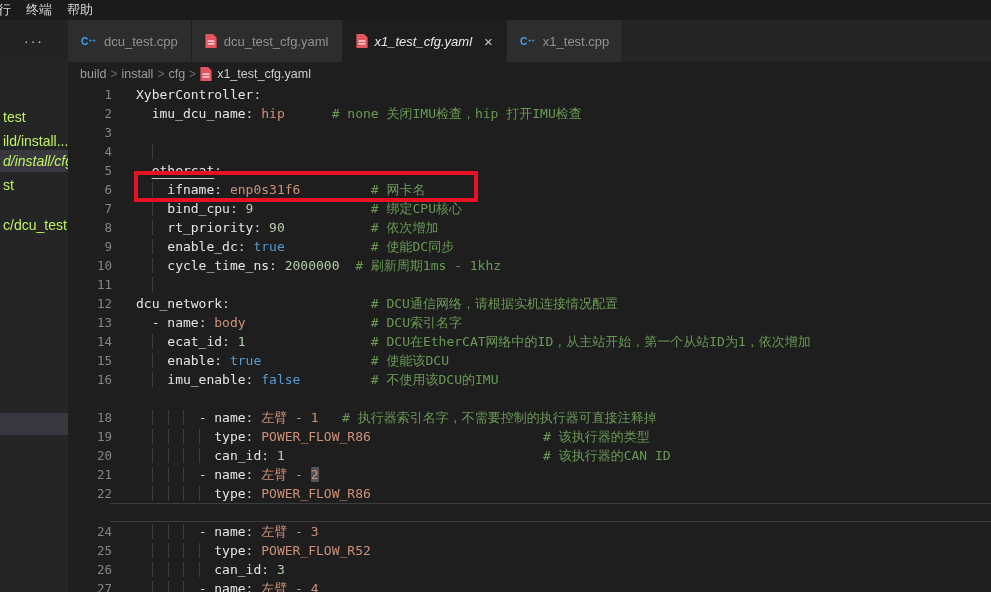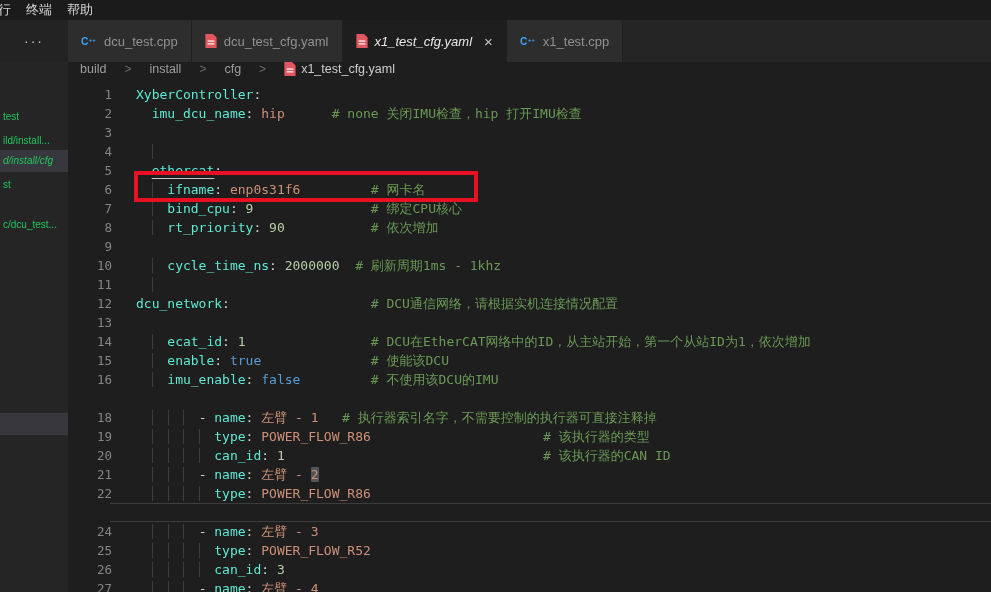--- a/index.html
+++ b/index.html
@@ -21,41 +21,41 @@
   .tabs{position:absolute;left:68px;top:0;height:42px;display:flex;}
   .tab{display:flex;align-items:center;gap:7px;padding:0 13px;background:#2d2d2d;
        border-right:1px solid #1f1f1f;font-size:13px;color:#919191;cursor:pointer;}
   .tab.active{background:#1e1e1e;color:#e9e9e9;}
   .tab .lbl.it{font-style:italic;}
   .tab .close{font-size:15px;color:#c5c5c5;margin-left:5px;line-height:1;}
   .ficon{display:inline-flex;align-items:center;}
 
   
   .breadcrumb{position:absolute;left:68px;top:62px;right:0;height:23px;background:#1e1e1e;
-              display:flex;align-items:flex-start;gap:18px;padding-left:12px;
+              display:flex;align-items:center;gap:4px;padding-left:12px;
               font-size:12.5px;color:#9d9d9d;}
   .breadcrumb .sep{color:#6c6c6c;font-size:12px;}
   .breadcrumb .file{color:#cccccc;display:flex;align-items:center;gap:5px;}
 
   
   .sidebar{position:absolute;left:0;top:62px;width:68px;bottom:0;background:#252526;}
   .srow{position:absolute;left:0;right:0;height:22px;line-height:22px;padding-left:3px;
-        font-size:10px;color:#22c55e;white-space:nowrap;overflow:hidden;cursor:pointer;}
+        font-size:14px;color:#bef264;white-space:nowrap;overflow:hidden;cursor:pointer;}
   .srow.sel{background:#37373d;}
   .srow.it{font-style:italic;}
 
   
   .editor{position:absolute;left:68px;top:85px;right:0;bottom:0;}
   .cl{position:absolute;left:0;right:0;height:19px;line-height:19px;white-space:pre;
       font-family:"DejaVu Sans Mono",monospace;font-size:13px;font-variant-ligatures:none;}
   .ln{position:absolute;left:0;top:0;width:44px;text-align:right;color:#858585;
       font-size:12.5px;line-height:19px;}
   .ln.on{color:#c6c6c6;}
   .code{position:absolute;left:68px;top:0;}
-  .k{color:#5eead4;text-align:right;} .v{color:#ce9178;} .n{color:#b5cea8;} .b{color:#569cd6;}
+  .k{color:#e5e5e5;text-align:right;} .v{color:#ce9178;} .n{color:#b5cea8;} .b{color:#569cd6;}
   .c{color:#6a9955;} .p{color:#d4d4d4;}
   .u{text-decoration:underline;text-underline-offset:3px;text-decoration-color:#c8c8c8;}
   .o{background:#515458;border-radius:1px;}
   .guides{background-image:repeating-linear-gradient(90deg,#3d3d3d 0,#3d3d3d 1px,transparent 1px,transparent 2ch);}
   .activeline{position:absolute;left:42px;right:0;height:19px;box-sizing:border-box;
               border-top:1px solid #3c3c3c;border-bottom:1px solid #3c3c3c;}
   .cursor{display:inline-block;width:2px;height:15px;background:#c2c4c8;vertical-align:-3px;}
   .redbox{position:absolute;left:134px;top:171px;width:344px;height:31px;box-sizing:border-box;
           border:4px solid #e81123;z-index:6;pointer-events:none;}
 </style>
@@ -147,25 +147,25 @@
   <div class="editor">
       <div class="activeline" style="top: 418px;"></div>
       <div class="cl" style="top: 0px;"><span class="ln">1</span><span class="code"><span class="k">XyberController</span><span class="p">:</span></span></div>
       <div class="cl" style="top: 19px;"><span class="ln">2</span><span class="code"><span class="p">  </span><span class="k">imu_dcu_name</span><span class="p">: </span><span class="v">hip</span><span class="p">      </span><span class="c"># none 关闭IMU检查，hip 打开IMU检查</span></span></div>
       <div class="cl" style="top: 38px;"><span class="ln">3</span></div>
       <div class="cl" style="top: 57px;"><span class="ln">4</span><span class="code"><span class="p">  <span class="guides">  </span></span></span></div>
       <div class="cl" style="top: 76px;"><span class="ln">5</span><span class="code"><span class="p">  </span><span class="k u">ethercat</span><span class="p">:</span></span></div>
       <div class="cl" style="top: 95px;"><span class="ln">6</span><span class="code"><span class="p">  <span class="guides">  </span></span><span class="k">ifname</span><span class="p">: </span><span class="v">enp0s31f6</span><span class="p">         </span><span class="c"># 网卡名</span></span></div>
       <div class="cl" style="top: 114px;"><span class="ln">7</span><span class="code"><span class="p">  <span class="guides">  </span></span><span class="k">bind_cpu</span><span class="p">: </span><span class="n">9</span><span class="p">               </span><span class="c"># 绑定CPU核心</span></span></div>
       <div class="cl" style="top: 133px;"><span class="ln">8</span><span class="code"><span class="p">  <span class="guides">  </span></span><span class="k">rt_priority</span><span class="p">: </span><span class="n">90</span><span class="p">           </span><span class="c"># 依次增加</span></span></div>
-      <div class="cl" style="top: 152px;"><span class="ln">9</span></div>
+      <div class="cl" style="top: 152px;"><span class="ln">9</span><span class="code"><span class="p">  <span class="guides">  </span></span><span class="k">enable_dc</span><span class="p">: </span><span class="b">true</span><span class="p">           </span><span class="c"># 使能DC同步</span></span></div>
       <div class="cl" style="top: 171px;"><span class="ln">10</span><span class="code"><span class="p">  <span class="guides">  </span></span><span class="k">cycle_time_ns</span><span class="p">: </span><span class="n">2000000</span><span class="p">  </span><span class="c"># 刷新周期1ms - 1khz</span></span></div>
       <div class="cl" style="top: 190px;"><span class="ln">11</span><span class="code"><span class="p">  <span class="guides">  </span></span></span></div>
       <div class="cl" style="top: 209px;"><span class="ln">12</span><span class="code"><span class="k">dcu_network</span><span class="p">:</span><span class="p">                  </span><span class="c"># DCU通信网络，请根据实机连接情况配置</span></span></div>
-      <div class="cl" style="top: 228px;"><span class="ln">13</span></div>
+      <div class="cl" style="top: 228px;"><span class="ln">13</span><span class="code"><span class="p">  </span><span class="p">- </span><span class="k">name</span><span class="p">: </span><span class="v">body</span><span class="p">                </span><span class="c"># DCU索引名字</span></span></div>
       <div class="cl" style="top: 247px;"><span class="ln">14</span><span class="code"><span class="p">  <span class="guides">  </span></span><span class="k">ecat_id</span><span class="p">: </span><span class="n">1</span><span class="p">                </span><span class="c"># DCU在EtherCAT网络中的ID，从主站开始，第一个从站ID为1，依次增加</span></span></div>
       <div class="cl" style="top: 266px;"><span class="ln">15</span><span class="code"><span class="p">  <span class="guides">  </span></span><span class="k">enable</span><span class="p">: </span><span class="b">true</span><span class="p">              </span><span class="c"># 使能该DCU</span></span></div>
       <div class="cl" style="top: 285px;"><span class="ln">16</span><span class="code"><span class="p">  <span class="guides">  </span></span><span class="k">imu_enable</span><span class="p">: </span><span class="b">false</span><span class="p">         </span><span class="c"># 不使用该DCU的IMU</span></span></div>
       <div class="cl" style="top: 323px;"><span class="ln">18</span><span class="code"><span class="p">  <span class="guides">      </span></span><span class="p">- </span><span class="k">name</span><span class="p">: </span><span class="v">左臂 - 1</span><span class="p">   </span><span class="c"># 执行器索引名字，不需要控制的执行器可直接注释掉</span></span></div>
       <div class="cl" style="top: 342px;"><span class="ln">19</span><span class="code"><span class="p">  <span class="guides">        </span></span><span class="k">type</span><span class="p">: </span><span class="v">POWER_FLOW_R86</span><span class="p">                      </span><span class="c"># 该执行器的类型</span></span></div>
       <div class="cl" style="top: 361px;"><span class="ln">20</span><span class="code"><span class="p">  <span class="guides">        </span></span><span class="k">can_id</span><span class="p">: </span><span class="n">1</span><span class="p">                                 </span><span class="c"># 该执行器的CAN ID</span></span></div>
       <div class="cl" style="top: 380px;"><span class="ln">21</span><span class="code"><span class="p">  <span class="guides">      </span></span><span class="p">- </span><span class="k">name</span><span class="p">: </span><span class="v">左臂 - </span><span class="v o">2</span></span></div>
       <div class="cl" style="top: 399px;"><span class="ln">22</span><span class="code"><span class="p">  <span class="guides">        </span></span><span class="k">type</span><span class="p">: </span><span class="v">POWER_FLOW_R86</span></span></div>
       <div class="cl" style="top: 437px;"><span class="ln">24</span><span class="code"><span class="p">  <span class="guides">      </span></span><span class="p">- </span><span class="k">name</span><span class="p">: </span><span class="v">左臂 - 3</span></span></div>
       <div class="cl" style="top: 456px;"><span class="ln">25</span><span class="code"><span class="p">  <span class="guides">        </span></span><span class="k">type</span><span class="p">: </span><span class="v">POWER_FLOW_R52</span></span></div>

